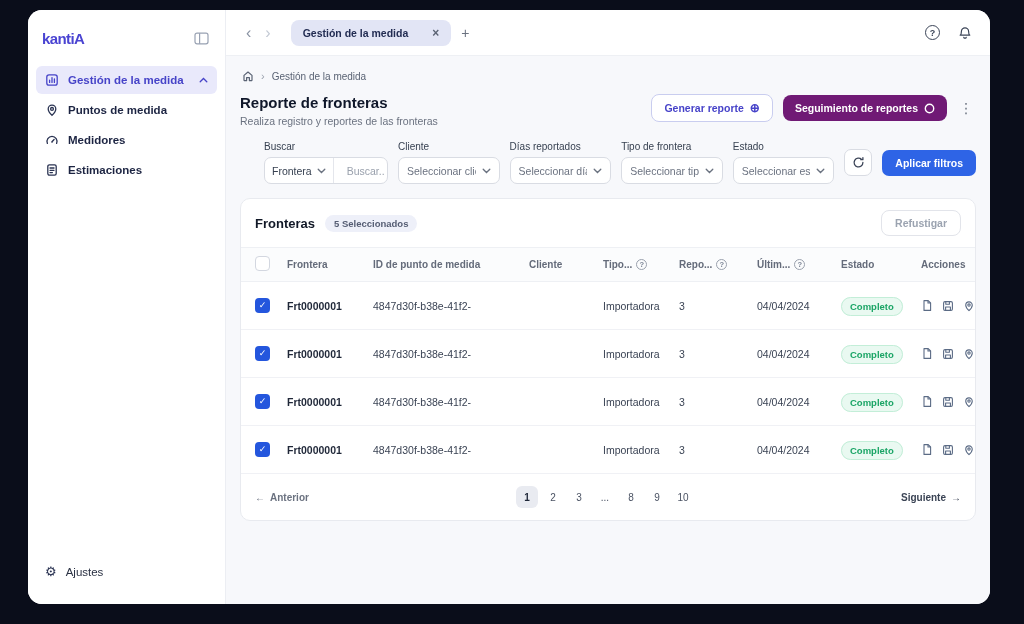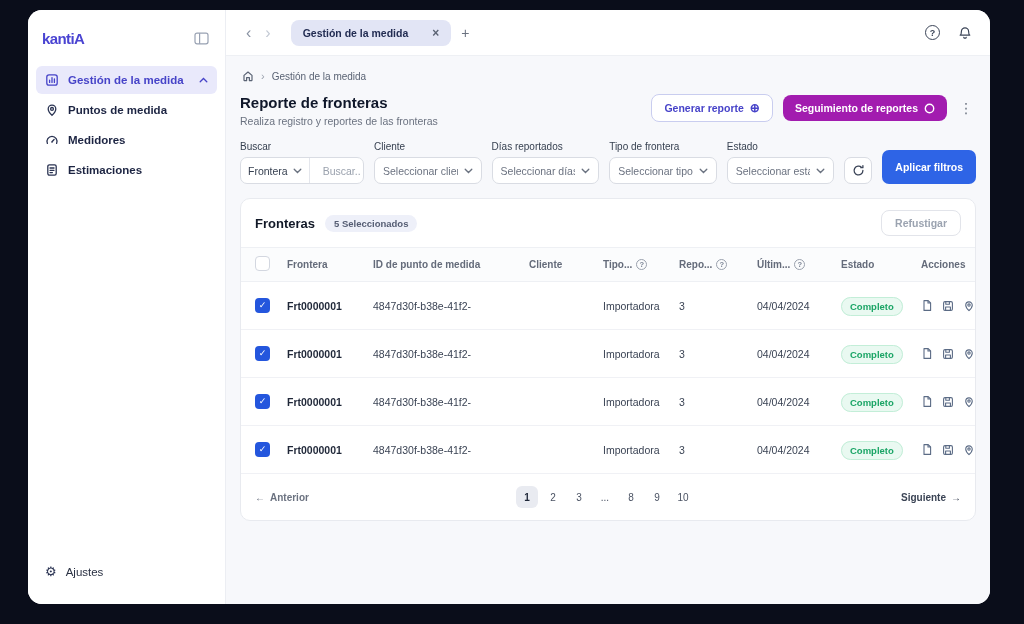--- a/index.html
+++ b/index.html
@@ -58,40 +58,40 @@
   .crumbs { display:flex; align-items:center; gap:7px; font-size:10px; color:#5a6374; padding:4px 2px 12px 2px; }
   .crumbs .sep { color:#9aa1ad; font-size:11px; }
   .crumbs .home { display:flex; color:#5a6374; cursor:pointer; }
   
   .page-head { display:flex; align-items:flex-start; }
   .page-title { font-size:15px; font-weight:bold; color:#0f172a; }
   .page-sub { font-size:10.5px; color:#6b7280; margin-top:4px; }
   .head-actions { margin-left:auto; display:flex; align-items:center; gap:10px; }
   .btn { border-radius:8px; font-size:10.5px; font-weight:600; display:flex; align-items:center; gap:6px; padding:7px 12px; cursor:pointer; border:none; font-family:inherit; }
   .btn-outline { background:#fff; border:1px solid #c9cdef; color:#4743c9; }
-  .btn-indigo { background:#a21caf; color:#fff; }
+  .btn-indigo { background:#701a75; color:#fff; }
   .btn-blue { background:#2e64e6; color:#fff; }
   .glyph-ic { font-size:12px; line-height:1; }
   .kebab { font-size:14px; color:#6b7280; letter-spacing:1px; padding:0 2px; cursor:pointer; }
   
-  .filters { display:flex; align-items:flex-end; gap:10px; margin-top:14px; }
+  .filters { display:flex; align-items:center; gap:10px; margin-top:14px;margin-left:24px; }
   .fgroup { display:flex; flex-direction:column; gap:5px; }
   .flabel { font-size:10px; color:#374151; font-weight:500; }
   .ctrl {
     height:27px; background:#fff; border:1px solid #d9dce3; border-radius:7px;
     display:flex; align-items:center; padding:0 8px; gap:6px; font-size:10.5px; color:#6b7280; cursor:pointer;
   }
   .ctrl .cchev { margin-left:auto; display:flex; }
   .search-combo { width:124px; padding:0; }
   .combo-select { display:flex; align-items:center; gap:5px; padding:0 7px; height:100%; border-right:1px solid #e4e6ec; color:#374151; }
   .search-input { border:none; outline:none; width:52px; font-size:10.5px; padding:0 7px; color:#374151; background:transparent; font-family:inherit; }
   .search-input::placeholder { color:#9aa1ad; }
   .fgrow { flex:1; min-width:0; }
   .iconbtn { width:28px; height:27px; border:1px solid #d9dce3; border-radius:7px; background:#fff; display:flex; align-items:center; justify-content:center; cursor:pointer; }
-  .btn-apply { height:34px; padding:0 13px; border-radius:7px; font-size:10.5px; }
+  .btn-apply { height:26px; padding:0 13px; border-radius:7px; font-size:10.5px; }
   
   .card { margin-top:14px; background:#fff; border:1px solid #e8eaef; border-radius:10px; overflow:hidden; }
   .card-head { display:flex; align-items:center; gap:10px; padding:11px 14px; }
   .card-title { font-size:13px; font-weight:bold; color:#111827; }
   .sel-badge { background:#eef0f9; color:#555d73; font-size:9.5px; font-weight:600; padding:3px 9px; border-radius:10px; }
   .btn-disabled { margin-left:auto; background:#fff; border:1px solid #e2e4ea; color:#9ba3b0; padding:6px 13px; }
   table { width:100%; border-collapse:collapse; table-layout:fixed; }
   thead th {
     font-size:10px; color:#646b7a; font-weight:600; text-align:left; padding:8px 8px;
     border-top:1px solid #eef0f4; border-bottom:1px solid #eef0f4; background:#fbfcfd; white-space:nowrap;

